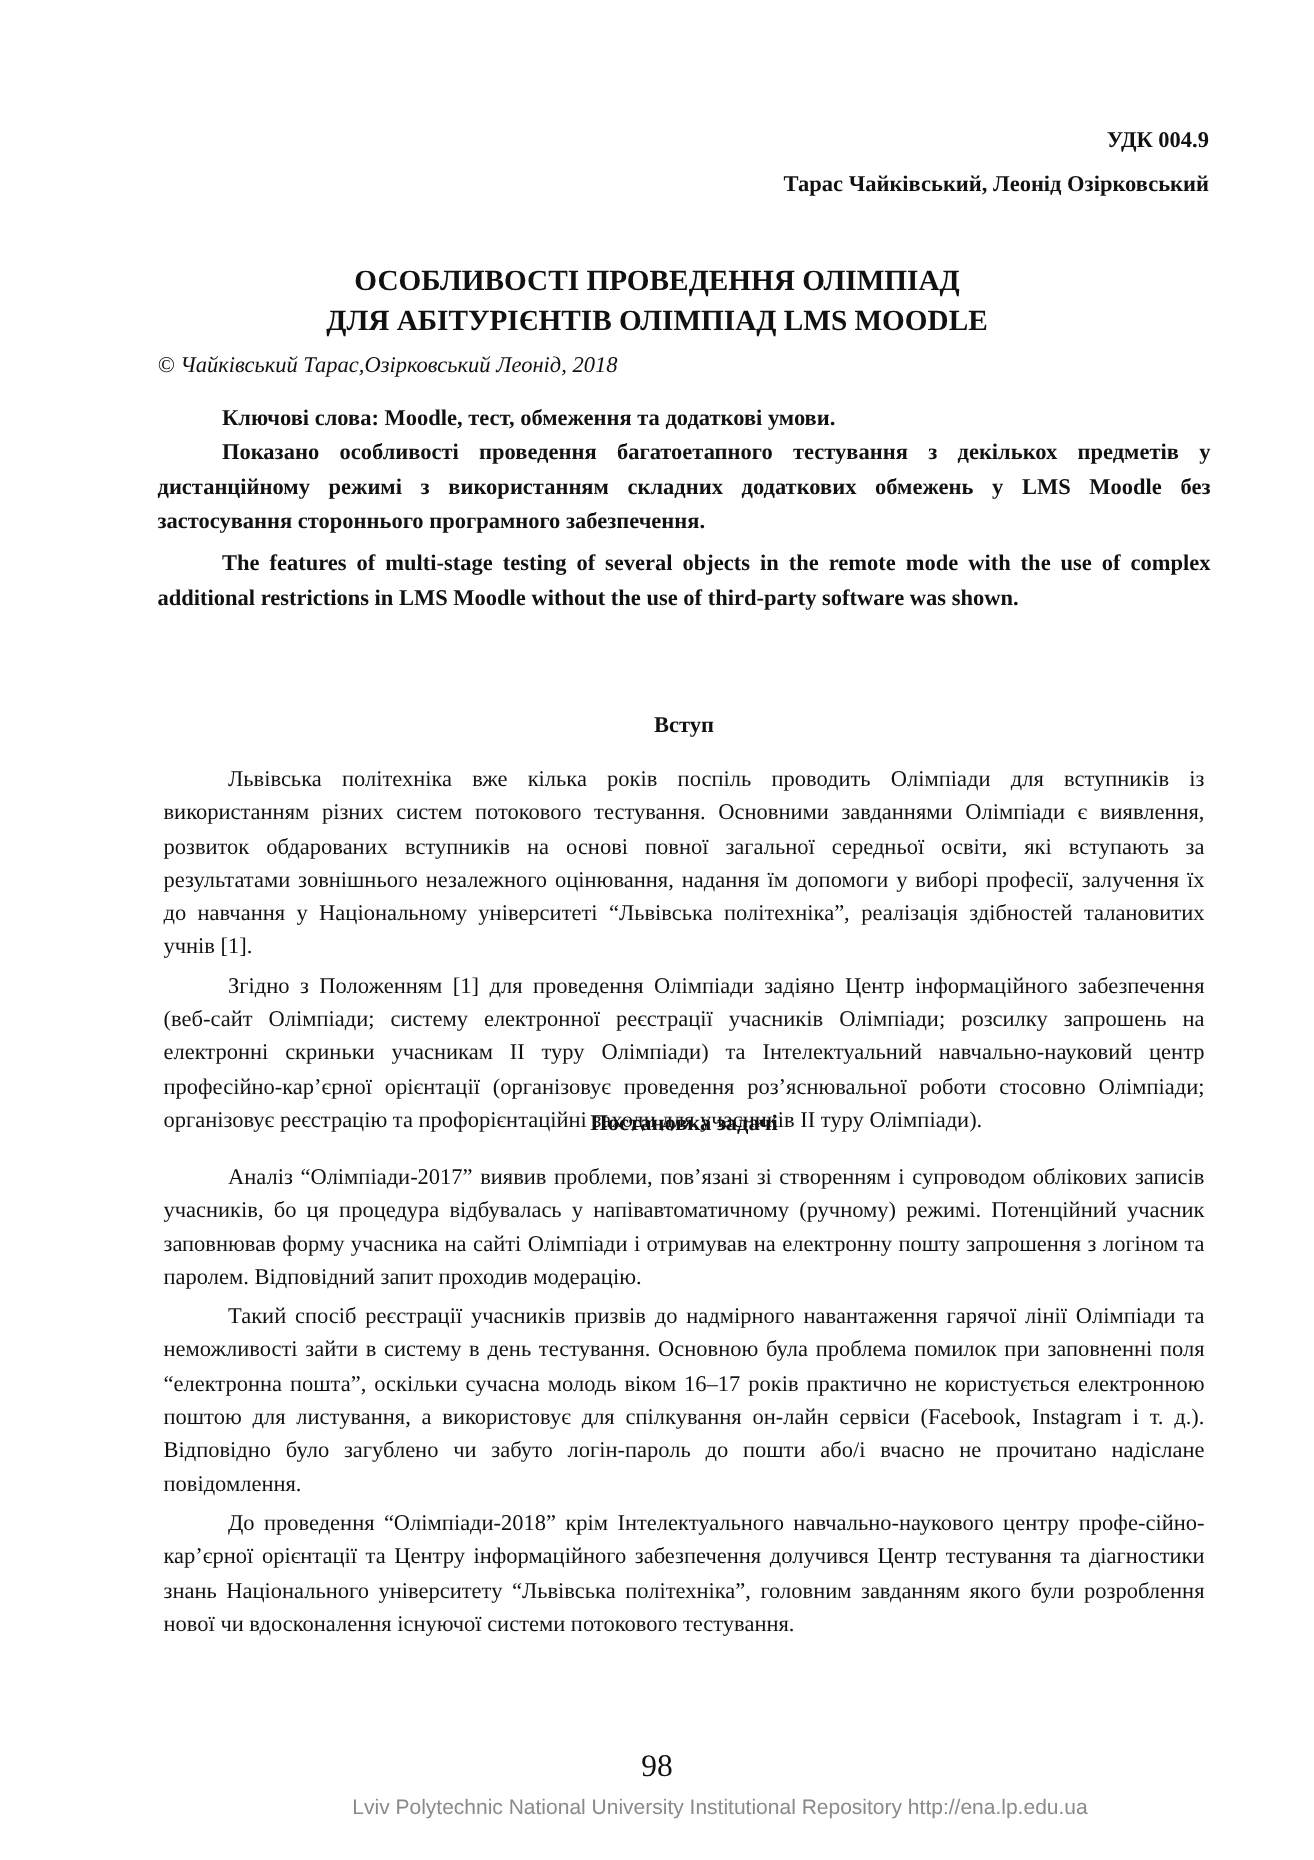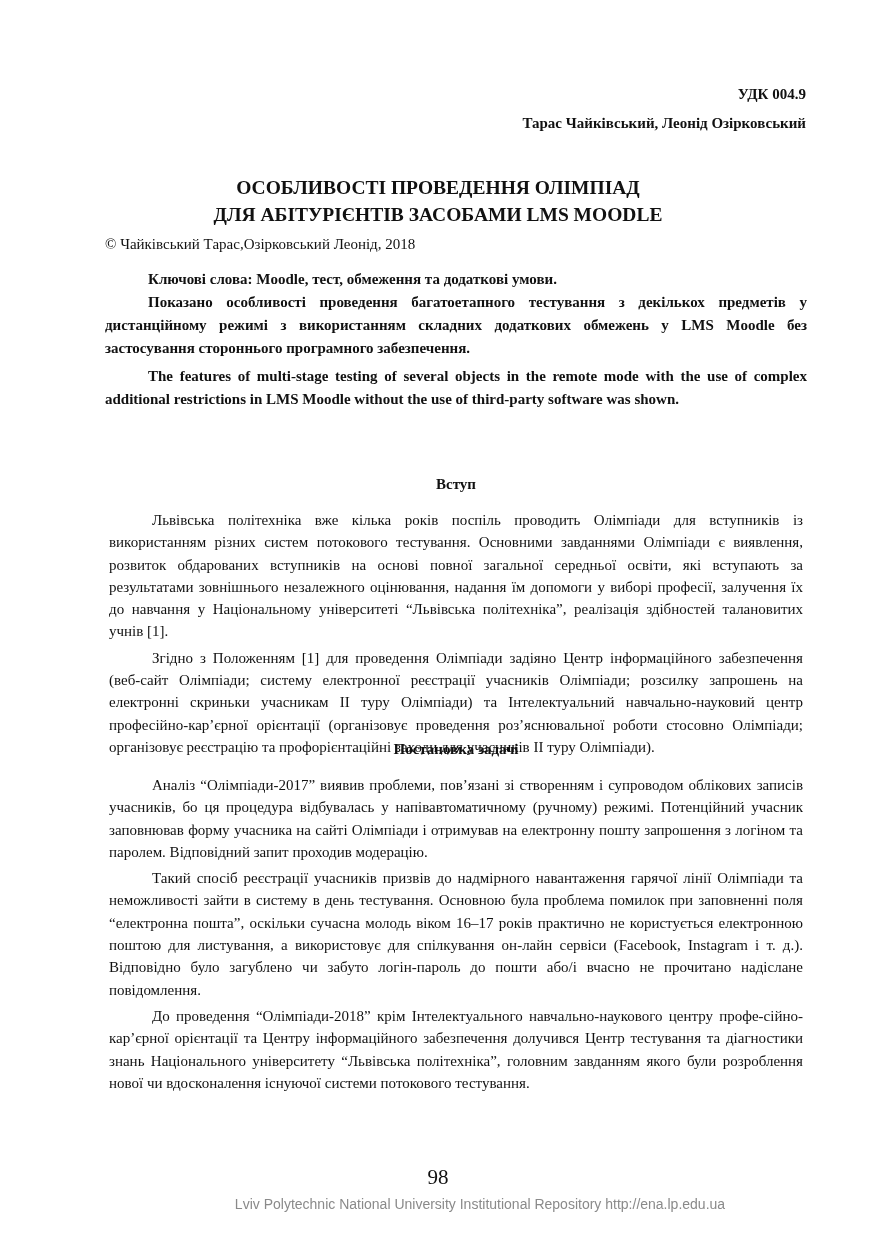--- a/index.html
+++ b/index.html
@@ -5,21 +5,21 @@
   html, body { margin: 0; padding: 0; background: #ffffff; }
   body { width: 876px; height: 1240px; position: relative; overflow: hidden;
          font-family: "Liberation Serif", serif; color: #111; }
   .page { position: absolute; left: 0; top: 0; width: 876px; height: 1240px; }
   .col { position: absolute; left: 105px; width: 702px; }
   .udk { position: absolute; top: 86px; right: 70px; font-weight: bold; font-size: 15px; }
   .authors { position: absolute; top: 115px; right: 70px; font-weight: bold; font-size: 15px; }
   .affil { position: absolute; top: 135px; right: 70px; font-size: 15px; }
   .title { position: absolute; top: 174px; left: 0; width: 876px; text-align: center;
            font-weight: bold; font-size: 19.5px; line-height: 27px; }
-  .copy { position: absolute; top: 236px; left: 105px; font-size: 15px; text-align: center; }
+  .copy { position: absolute; top: 236px; left: 105px; font-style: italic; font-size: 15px; text-align: center; }
   .abstract { font-weight: bold; font-size: 15px; line-height: 23px; text-align: justify; margin: 0; }
   .indent { text-indent: 43px; }
   .abs-ua { top: 268px; }
   .abs-en { top: 365px; }
   .section-h { font-weight: bold; font-size: 15px; text-align: center; margin: 14px; line-height: 22px; }
   .body-p { font-size: 15px; line-height: 22.3px; text-align: justify; margin: 4px; text-indent: 43px; }
   .body-block-1 { top: 459px; }
   .body-block-2 { top: 724px; }
   .page-num { position: absolute; top: 1151px; left: 0; width: 876px; text-align: center; font-size: 21px; margin-top: 14px; }
   .footer { position: absolute; top: 1196px; left: 0; width: 876px; text-align: center;
@@ -28,21 +28,21 @@
 </head>
 <body>
 
 <div class="page">
 
   <div class="udk">УДК 004.9</div>
   <div class="authors">Тарас Чайківський, Леонід Озірковський</div>
 
   <div class="title">
     <div>ОСОБЛИВОСТІ ПРОВЕДЕННЯ ОЛІМПІАД</div>
-    <div>ДЛЯ АБІТУРІЄНТІВ ЗАСОБАМИ LMS MOODLE</div>
+    <div>ДЛЯ АБІТУРІЄНТІВ ОЛІМПІАД LMS MOODLE</div>
   </div>
 
   <div class="copy">© Чайківський Тарас,Озірковський Леонід, 2018</div>
 
   <div class="col abs-ua">
     <p class="abstract indent">Ключові слова: Moodle, тест, обмеження та додаткові умови.</p>
     <p class="abstract indent">Показано особливості проведення багатоетапного тестування з декількох предметів у дистанційному режимі з використанням складних додаткових обмежень у LMS Moodle без застосування стороннього програмного забезпечення.</p>
   </div>
 
   <div class="col abs-en">

